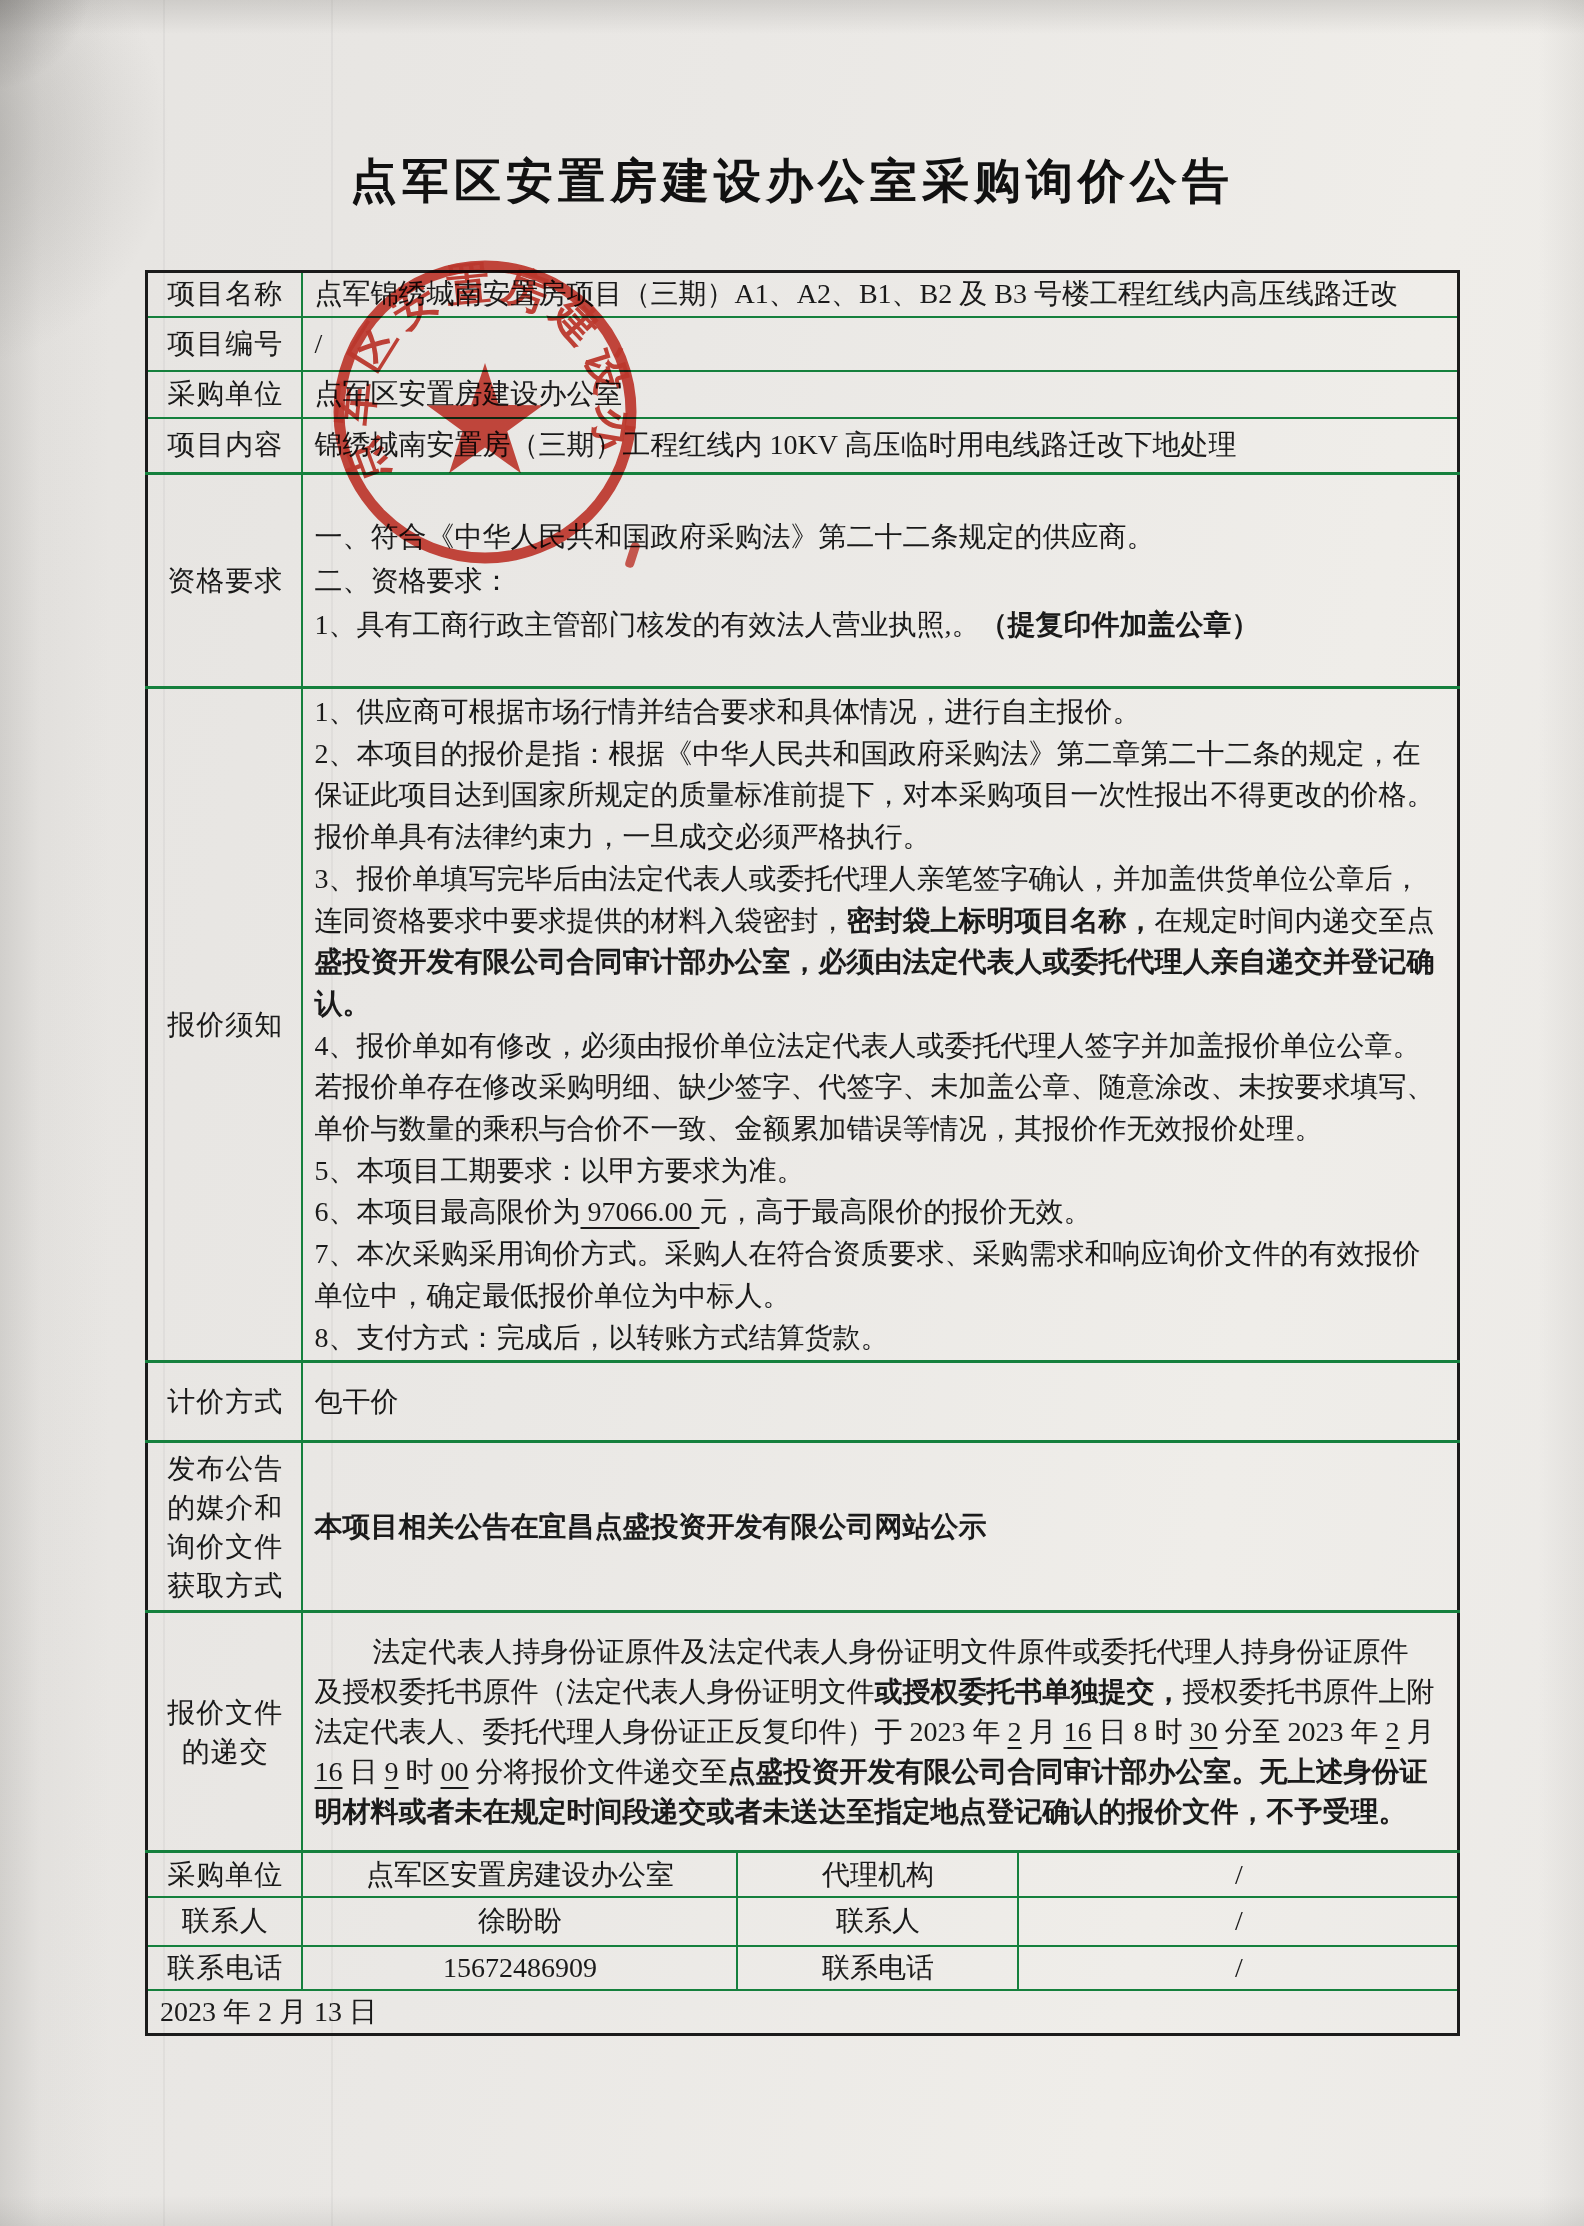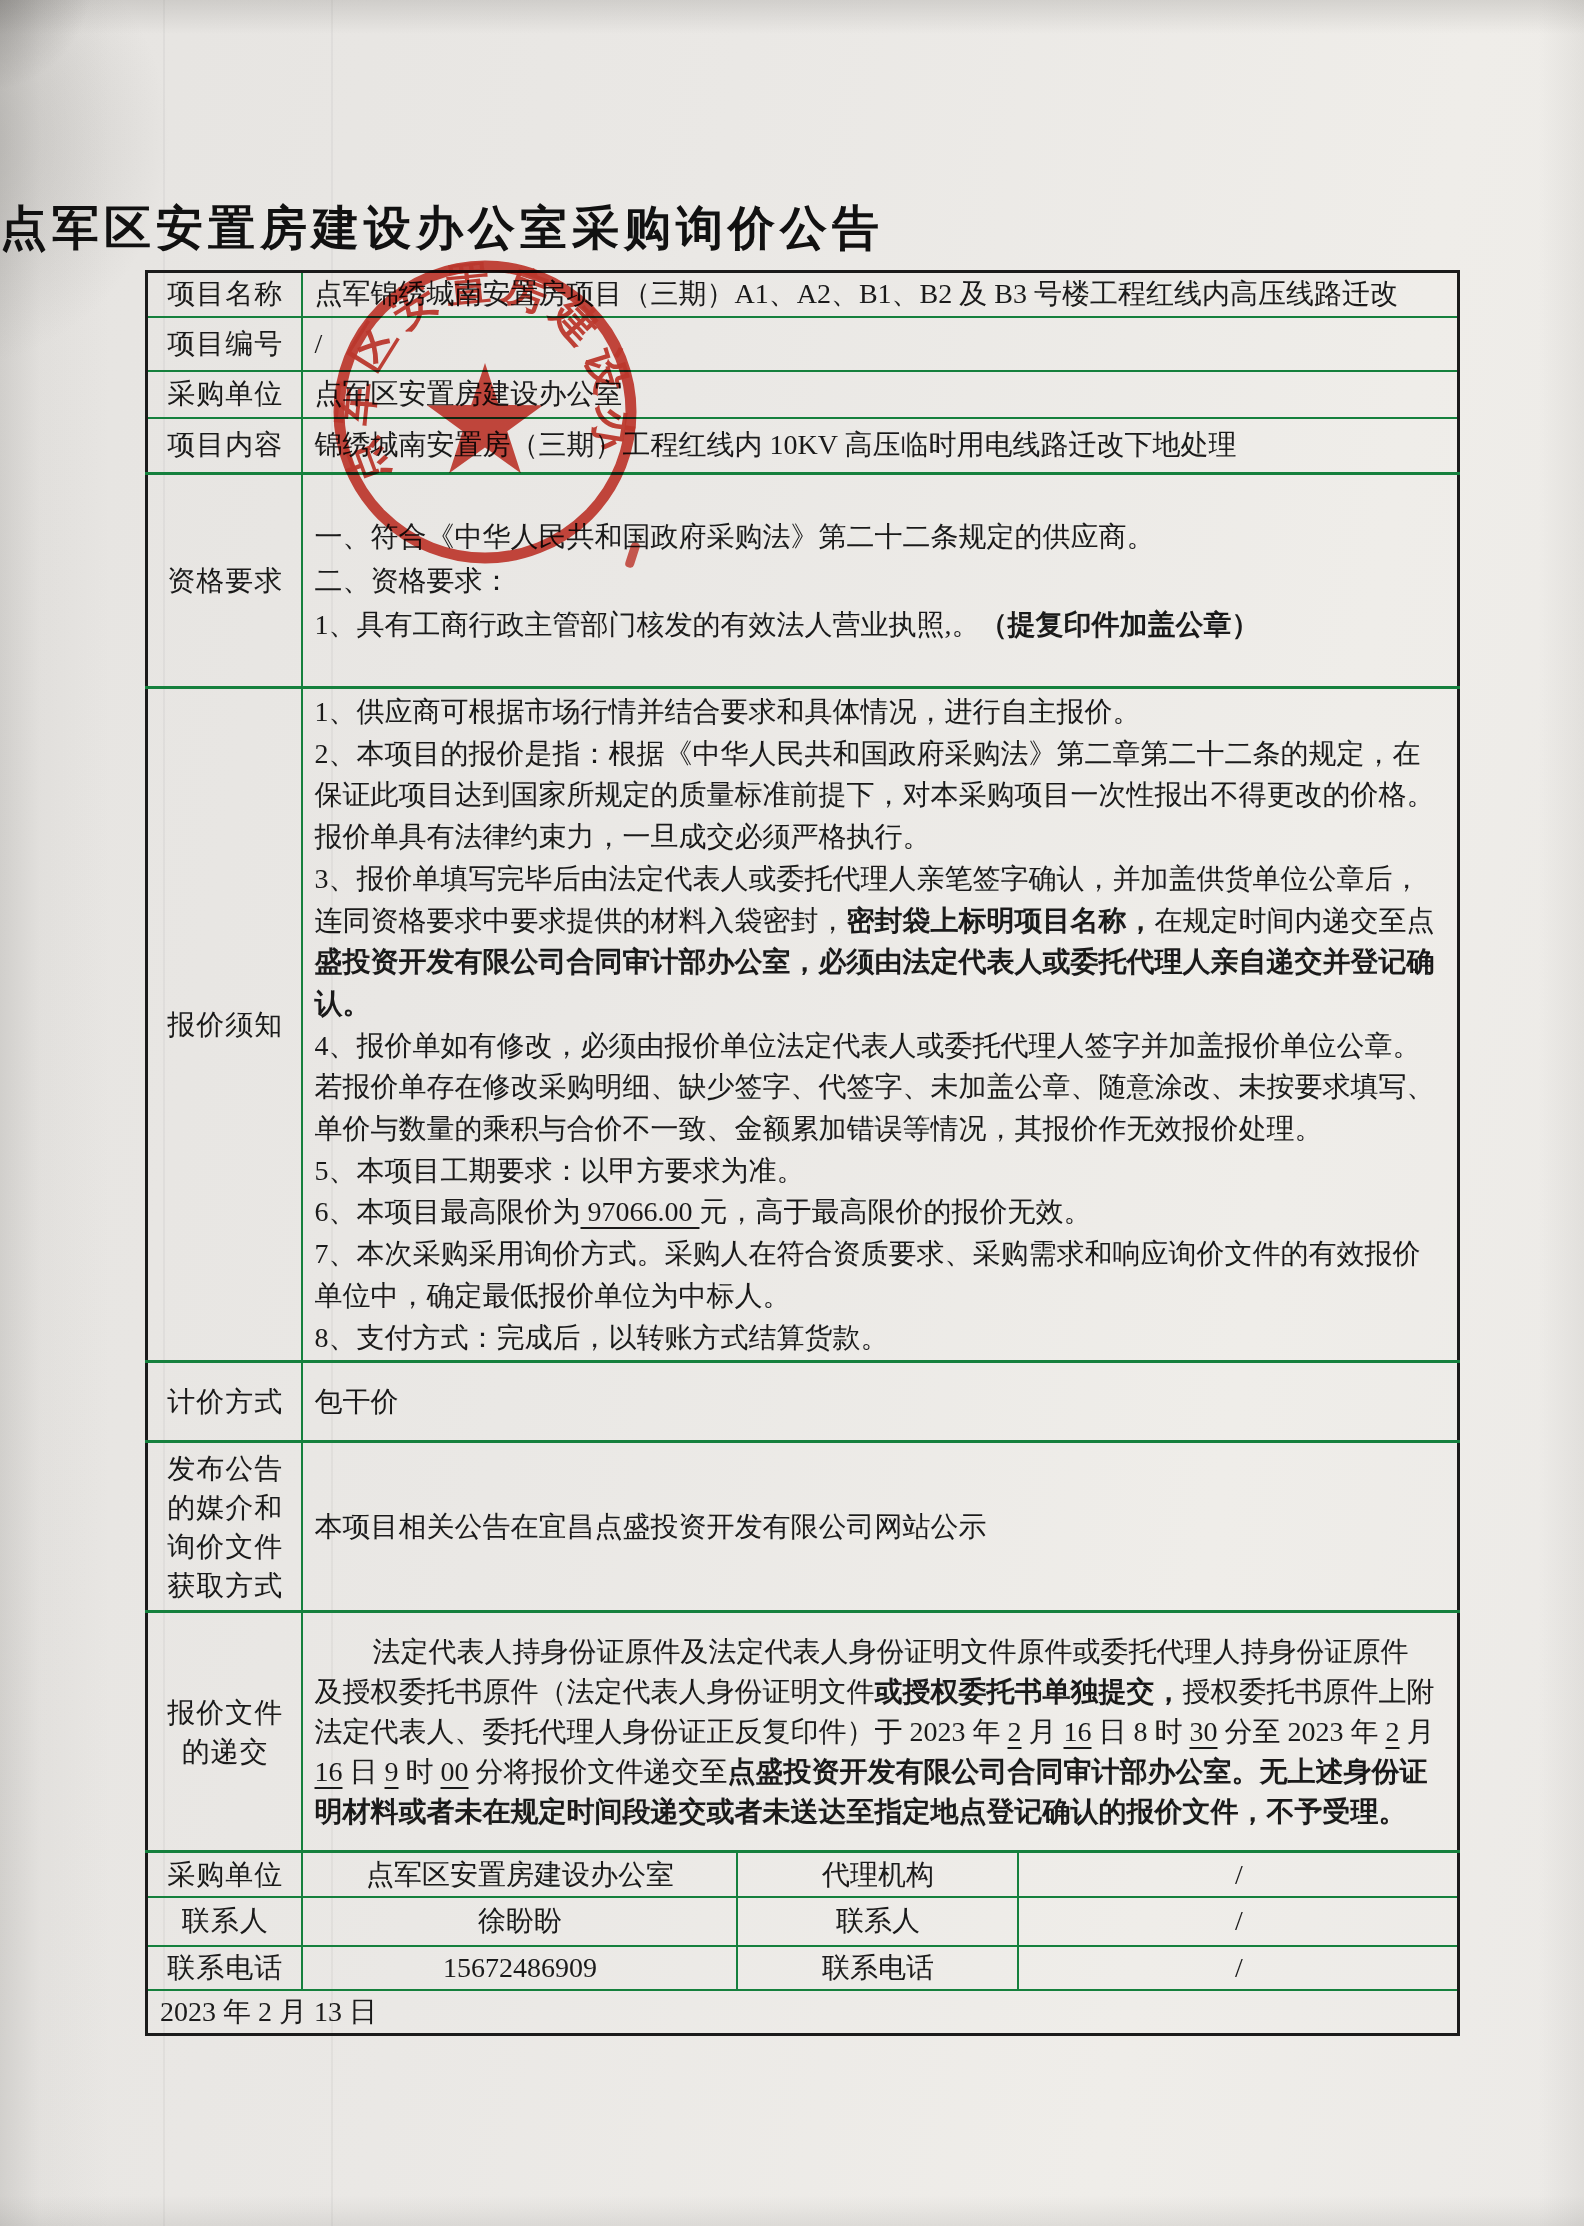--- a/index.html
+++ b/index.html
@@ -16,21 +16,21 @@
       radial-gradient(circle 320px at -60px 140px, rgba(110,108,104,.30), rgba(110,108,104,0) 72%),
       linear-gradient(90deg, rgba(120,118,114,.20) 0px, rgba(120,118,114,.05) 40px, rgba(120,118,114,0) 110px),
       linear-gradient(180deg, rgba(120,118,114,.22) 0px, rgba(120,118,114,0) 34px),
       linear-gradient(0deg, rgba(120,118,114,.14) 0px, rgba(120,118,114,0) 30px),
       linear-gradient(270deg, rgba(120,118,114,.10) 0px, rgba(120,118,114,0) 46px),
       linear-gradient(100deg, #e6e4e1 0%, #eae8e5 38%, #efede9 75%, #eceae7 100%);
   }
   .streak{position:absolute;top:0;bottom:0;width:2px;background:rgba(120,118,114,.07);}
   .doc-title{
     position:absolute;left:0;top:150px;width:100%;
-    text-align:left;font-size:47px;font-weight:bold;letter-spacing:5px;color:#111;margin-top:47px;
+    text-align:center;font-size:47px;font-weight:bold;letter-spacing:5px;color:#111;
   }
   table.main{
     position:absolute;left:145px;top:270px;width:1312px;
     border-collapse:collapse;table-layout:fixed;
   }
   table.main td{
     border:2px solid #15803d;
     font-size:28px;
     vertical-align:middle;
     padding:2px 10px 2px 12px;
@@ -42,21 +42,21 @@
     text-align:center;padding:2px 4px;font-size:29px;letter-spacing:1px;
   }
   tr.section td{border-top-width:3px;}
   .line{white-space:nowrap;line-height:inherit;}
   .line .b{font-weight:bold;}
   .line .u{text-decoration:underline;text-underline-offset:6px;text-decoration-thickness:2px;}
   .line.ind{text-indent:58px;}
   td.qual-cell{vertical-align:top;padding-top:38px;line-height:44px;}
   td.notice-cell{vertical-align:top;padding-top:5px;line-height:41.7px;}
   td.subm-cell{vertical-align:top;padding-top:16px;line-height:40px;}
-  td.media-cell{padding-left:48px;}
+  td.media-cell{padding-left:48px;font-weight:bold;}
   .label-multi div{line-height:39px;text-align:center;}
   td.center{text-align:center;}
   td.date-cell{text-align:left;padding-right:28px;font-size:29px;}
   .seal{
     position:absolute;left:328px;top:252px;width:316px;height:330px;
     mix-blend-mode:multiply;opacity:.9;pointer-events:none;
   }
   .seal-mark{
     position:absolute;left:628px;top:542px;width:9px;height:26px;
     background:#c8271b;border-radius:4px;transform:rotate(18deg);

